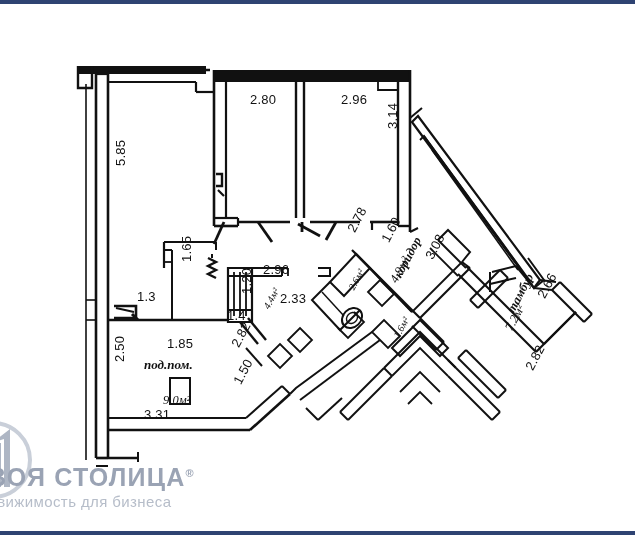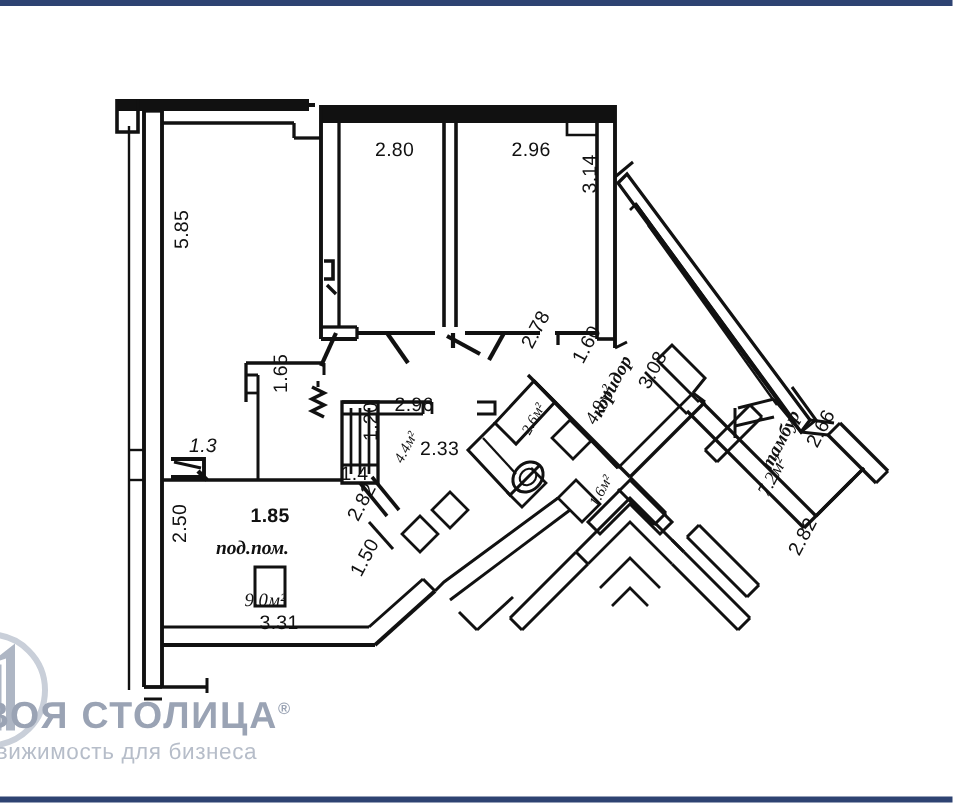--- a/index.html
+++ b/index.html
@@ -302,26 +302,26 @@
       <path d="M438 240 L448 230 L470 252 L462 262" stroke-width="2.0"></path>
 
     </g>
   </svg>
 
   <div id="labels">
       <div class="lbl dim" style="left: 250px; top: 93px; transform: rotate(0deg); transform-origin: left top;">2.80</div>
       <div class="lbl dim" style="left: 341px; top: 93px; transform: rotate(0deg); transform-origin: left top;">2.96</div>
       <div class="lbl dim" style="left: 386px; top: 129px; transform: rotate(-90deg); transform-origin: left top;">3.14</div>
       <div class="lbl dim" style="left: 114px; top: 166px; transform: rotate(-90deg); transform-origin: left top;">5.85</div>
-      <div class="lbl dim" style="left: 126px; top: 290px; transform: rotate(0deg); transform-origin: left top; font-style: italic;">1.3</div>
+      <div class="lbl dim" style="left: 137px; top: 290px; transform: rotate(0deg); transform-origin: left top;">1.3</div>
       <div class="lbl dim" style="left: 180px; top: 262px; transform: rotate(-90deg); transform-origin: left top;">1.65</div>
       <div class="lbl dim" style="left: 179px; top: 309px; transform: rotate(0deg); transform-origin: left top; margin-left: 48px;">1.4</div>
-      <div class="lbl dim" style="left: 167px; top: 337px; transform: rotate(0deg); transform-origin: left top; font-weight: bold;">1.85</div>
+      <div class="lbl dim" style="left: 167px; top: 337px; transform: rotate(0deg); transform-origin: left top;">1.85</div>
       <div class="lbl dim" style="left: 113px; top: 362px; transform: rotate(-90deg); transform-origin: left top;">2.50</div>
-      <div class="lbl dim" style="left: 173px; top: 408px; transform: rotate(0deg); transform-origin: left top; text-align: right;">3.31</div>
+      <div class="lbl dim" style="left: 144px; top: 408px; transform: rotate(0deg); transform-origin: left top; text-align: right;">3.31</div>
       <div class="lbl dim" style="left: 240px; top: 294px; transform: rotate(-90deg); transform-origin: left top;">1.20</div>
       <div class="lbl dim" style="left: 229px; top: 343px; transform: rotate(-62deg); transform-origin: left top;">2.82</div>
       <div class="lbl dim" style="left: 231px; top: 380px; transform: rotate(-62deg); transform-origin: left top;">1.50</div>
       <div class="lbl dim" style="left: 263px; top: 263px; transform: rotate(0deg); transform-origin: left top;">2.96</div>
       <div class="lbl dim" style="left: 267px; top: 292px; transform: rotate(0deg); transform-origin: left top; margin-left: 13px;">2.33</div>
       <div class="lbl dim" style="left: 345px; top: 228px; transform: rotate(-62deg); transform-origin: left top;">2.78</div>
       <div class="lbl dim" style="left: 379px; top: 238px; transform: rotate(-62deg); transform-origin: left top;">1.60</div>
       <div class="lbl dim" style="left: 423px; top: 255px; transform: rotate(-62deg); transform-origin: left top;">3.08</div>
       <div class="lbl dim" style="left: 535px; top: 294px; transform: rotate(-62deg); transform-origin: left top;">2.66</div>
       <div class="lbl dim" style="left: 523px; top: 366px; transform: rotate(-62deg); transform-origin: left top;">2.82</div>

